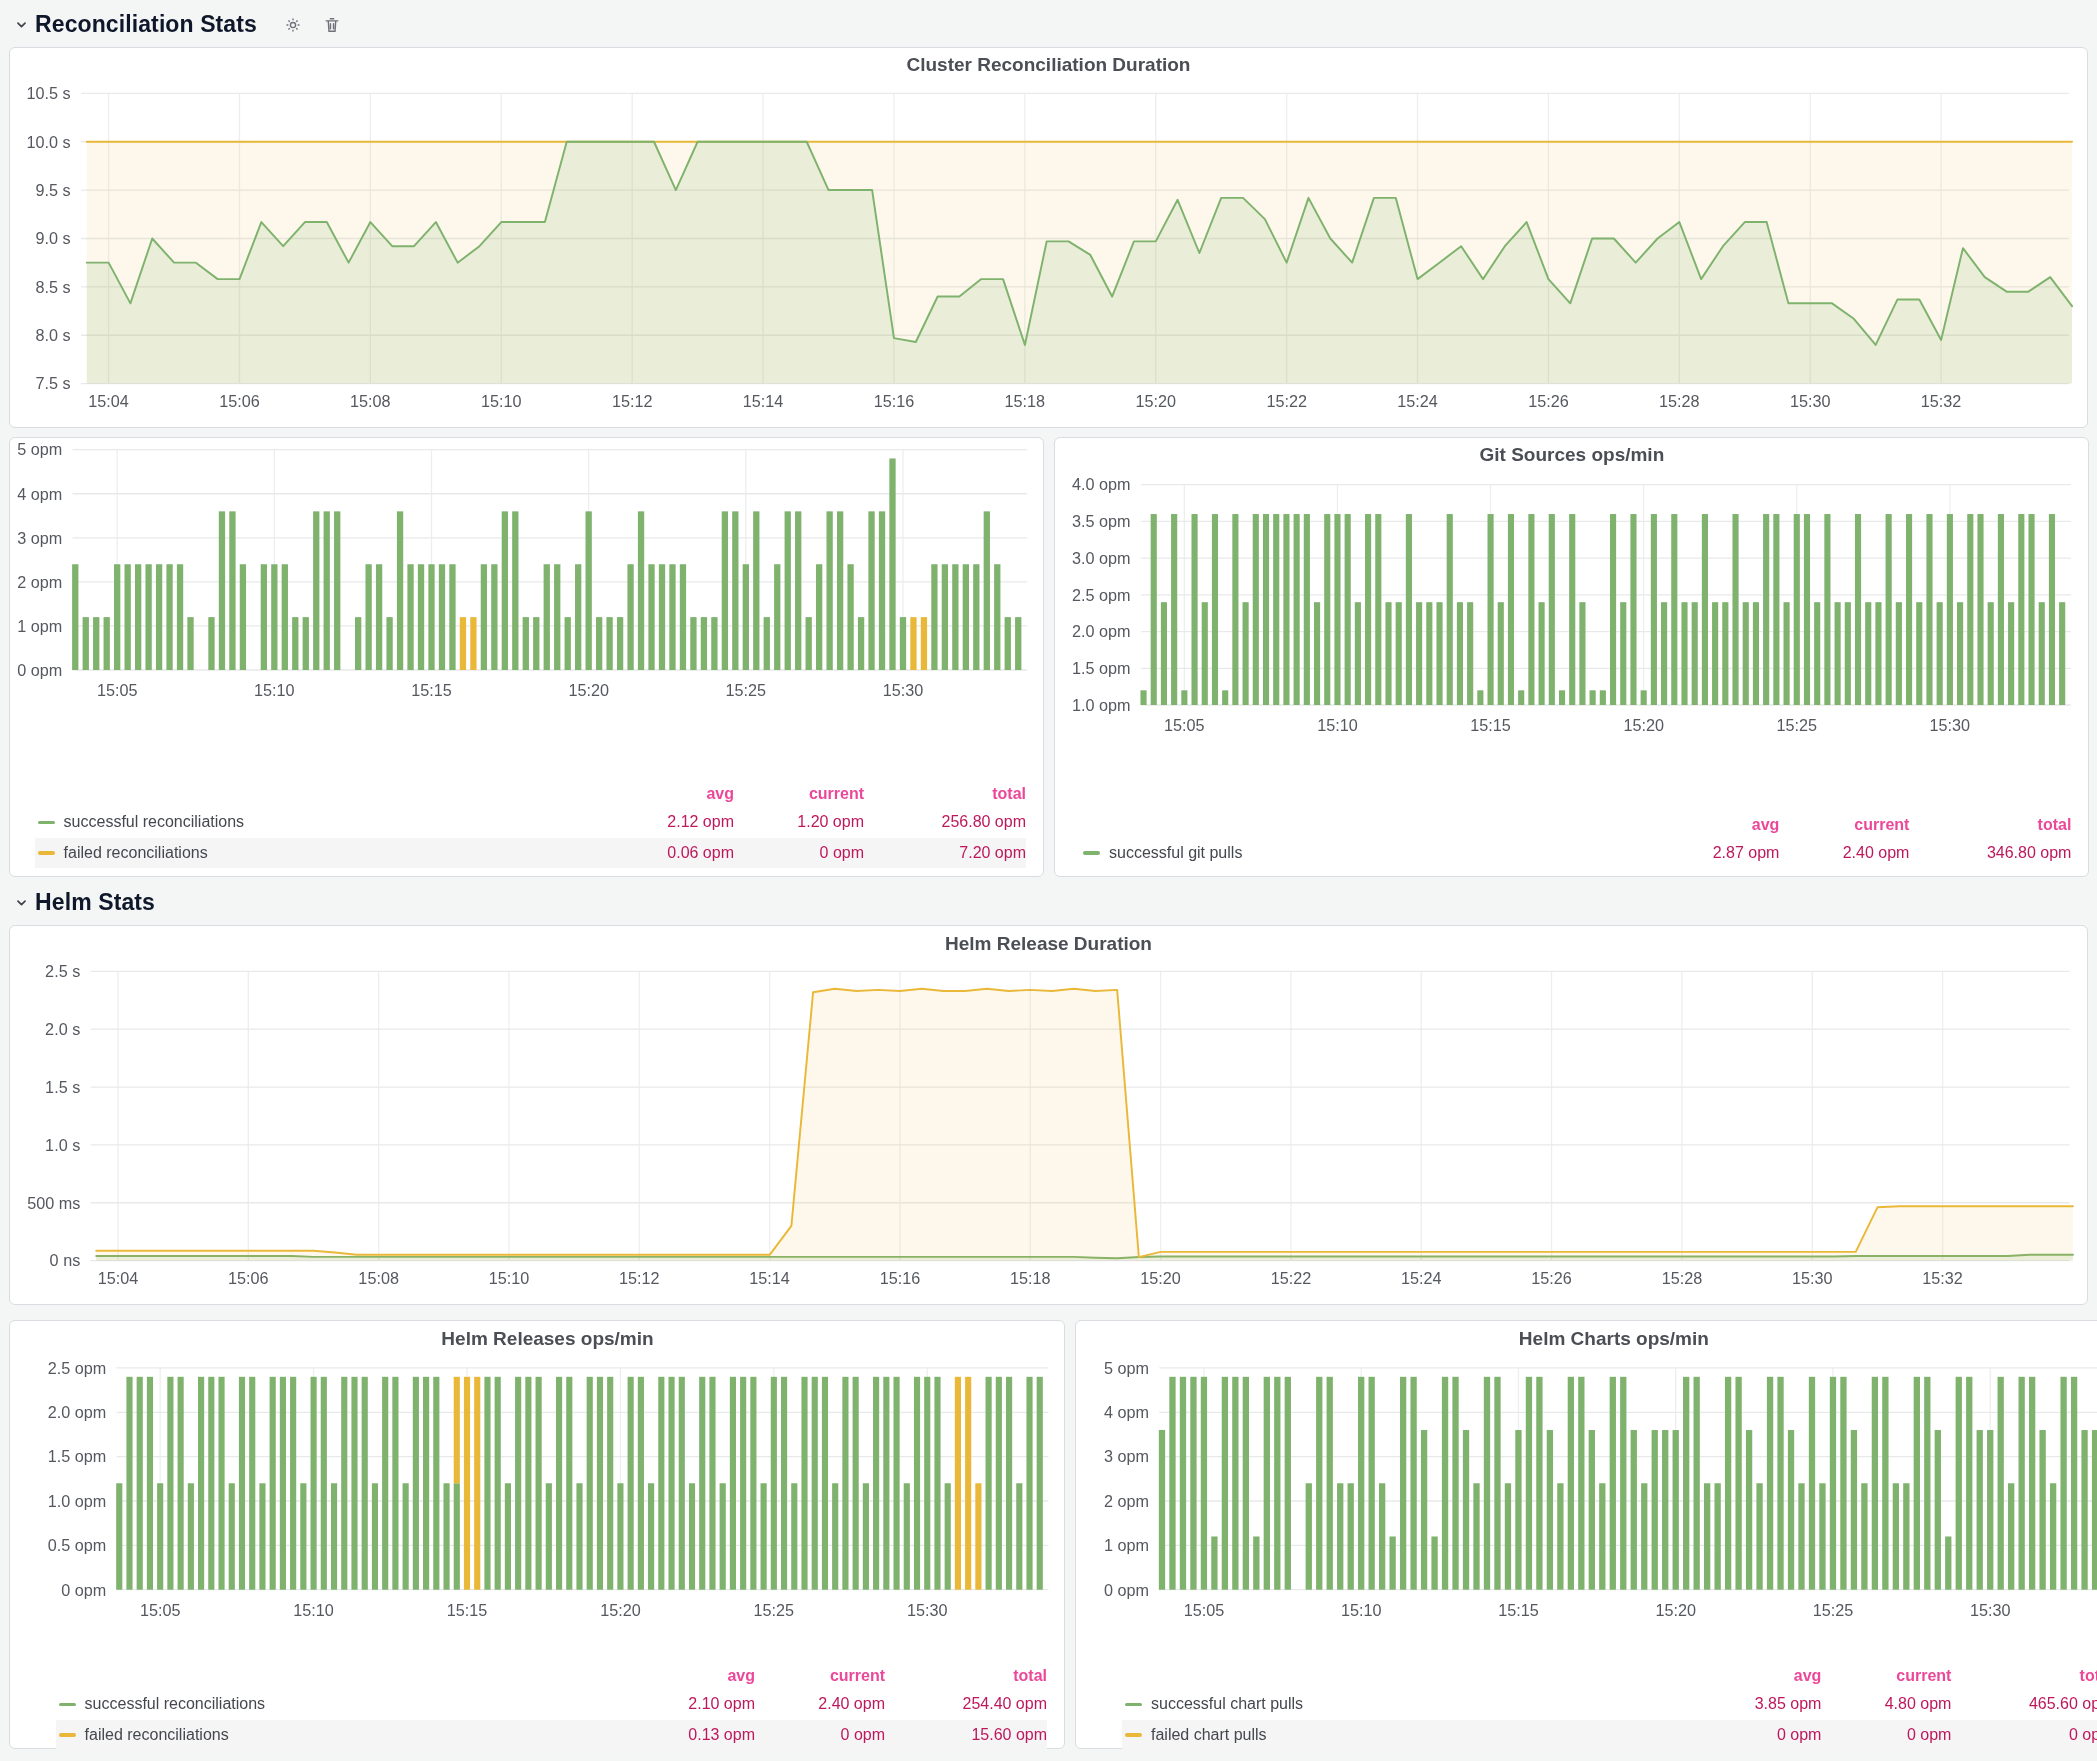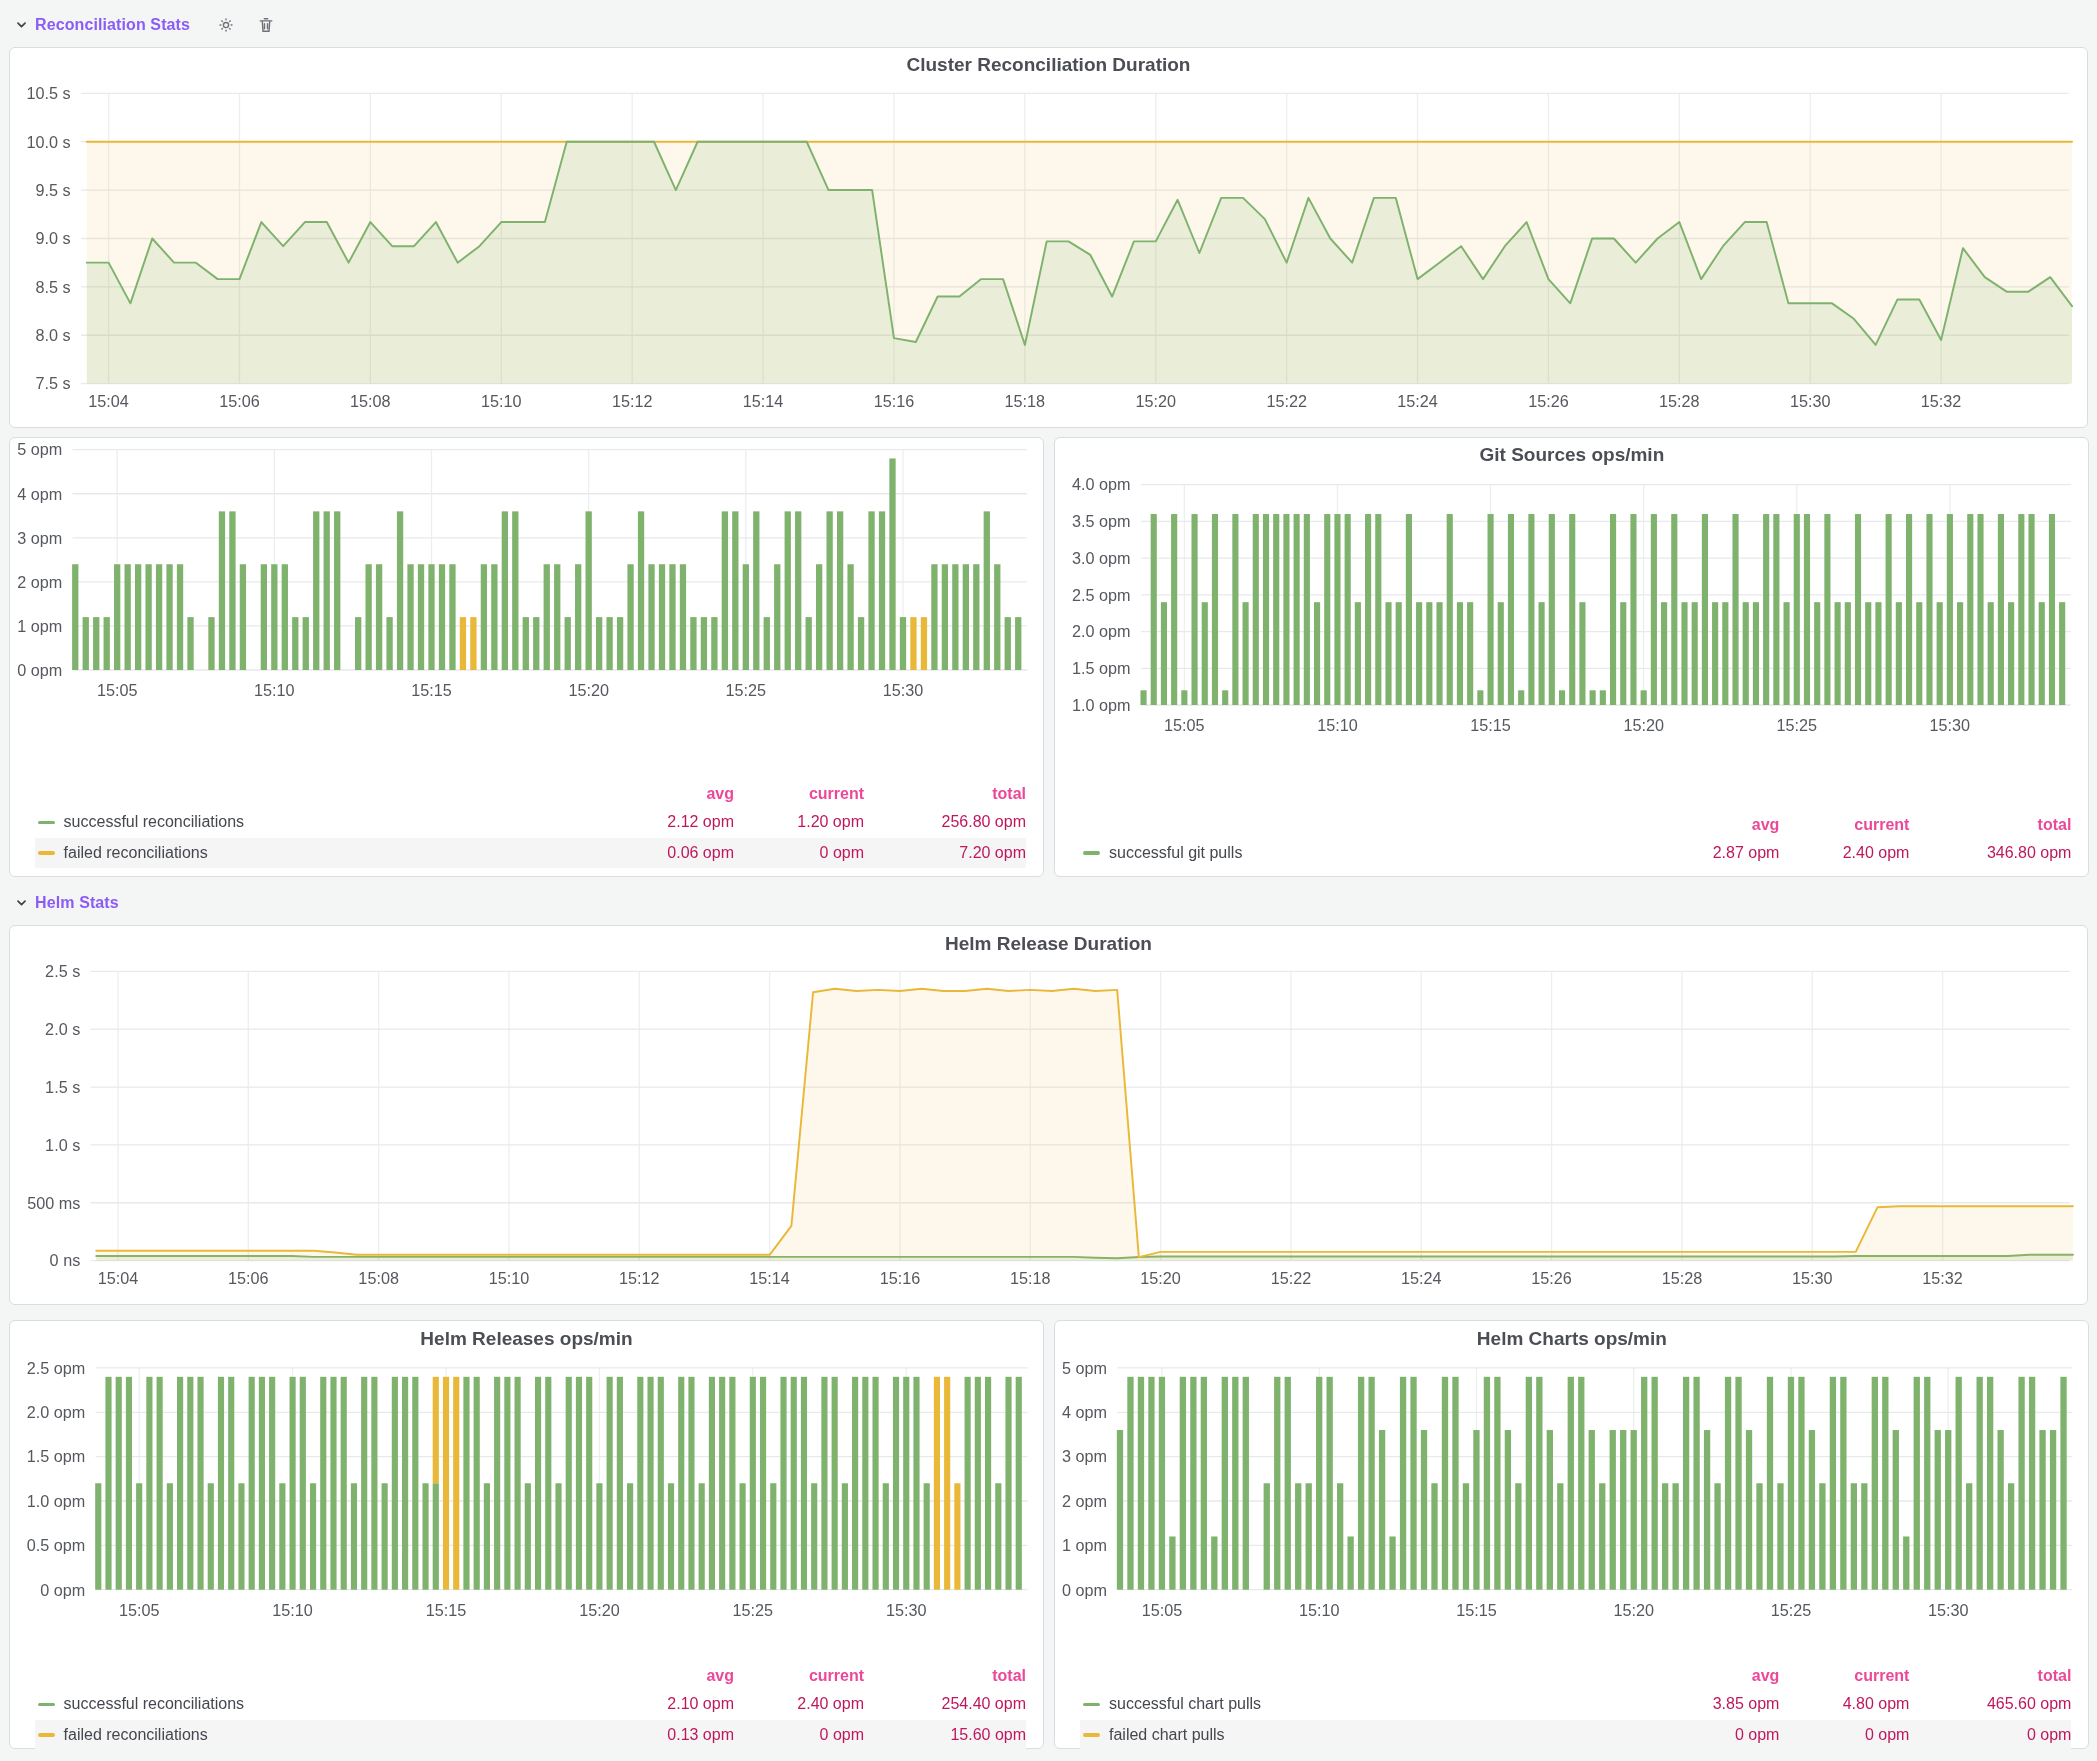--- a/index.html
+++ b/index.html
@@ -1,29 +1,29 @@
 <!DOCTYPE html>
 <html style="font-size:10.4px"><head>
 <meta charset="utf-8">
 <style>
   html,body{margin:0;padding:0;background:#f4f5f5;font-family:"Liberation Sans",sans-serif;}
   .page{width:2097px;height:1761px;box-sizing:border-box;padding:6.5px 9px 5.2px 9px;overflow:hidden;}
   .section-header{display:flex;align-items:center;height:34px;margin:1.3px 0 5.2px 3.9px;color:#41444b;}
-  .section-header h2{font-size:16px;font-weight:bold;margin:0 6.5px 0 5.2px;color:#8b5cf6;letter-spacing:0.1px;}
+  .section-header h2{font-size:23px;font-weight:bold;margin:0 6.5px 0 5.2px;color:#0f172a;letter-spacing:0.1px;}
   .section-header .chev svg{display:block;}
   .hicon{margin-left:19.5px;display:flex;align-items:center;color:#6e7278;cursor:pointer;}
   .panel{background:#fff;border:0.6px solid #d9dce1;border-radius:6px;box-sizing:border-box;display:flex;flex-direction:column;}
   .panel-full{width:2079px;}
   .panel-title{height:35px;display:flex;align-items:center;justify-content:center;font-size:19px;font-weight:600;color:#4b4e54;flex:none;}
   .p1{height:381px;margin-bottom:9px;}
   .p3{height:380px;margin-bottom:15px;}
   .row{display:flex;gap:10.4px;margin-bottom:9px;}
   .row .panel{flex:1;}
   .row2 .panel{height:440px;}
-  .row4 .panel{height:429px;margin-bottom:0;}
+  .row4 .panel{height:429px;margin-bottom:0;padding-left:21px;}
   .chart{width:100%;flex:none;position:relative;}
   .p1 .chart{height:333px;}
   .p3 .chart{height:332px;}
   .row2 .chart{height:267px;}
   .row4 .chart{height:269px;}
   .legend{margin-top:auto;padding:0 17px 7.8px 25px;font-size:16px;color:#44474d;}
   .lhead{display:flex;align-items:center;height:26px;font-weight:bold;color:#ec4899;margin-top:38px;}
   .lhead .sp{flex:1;}
   .col{width:130px;text-align:right;}
   .col.total{width:162px;}

